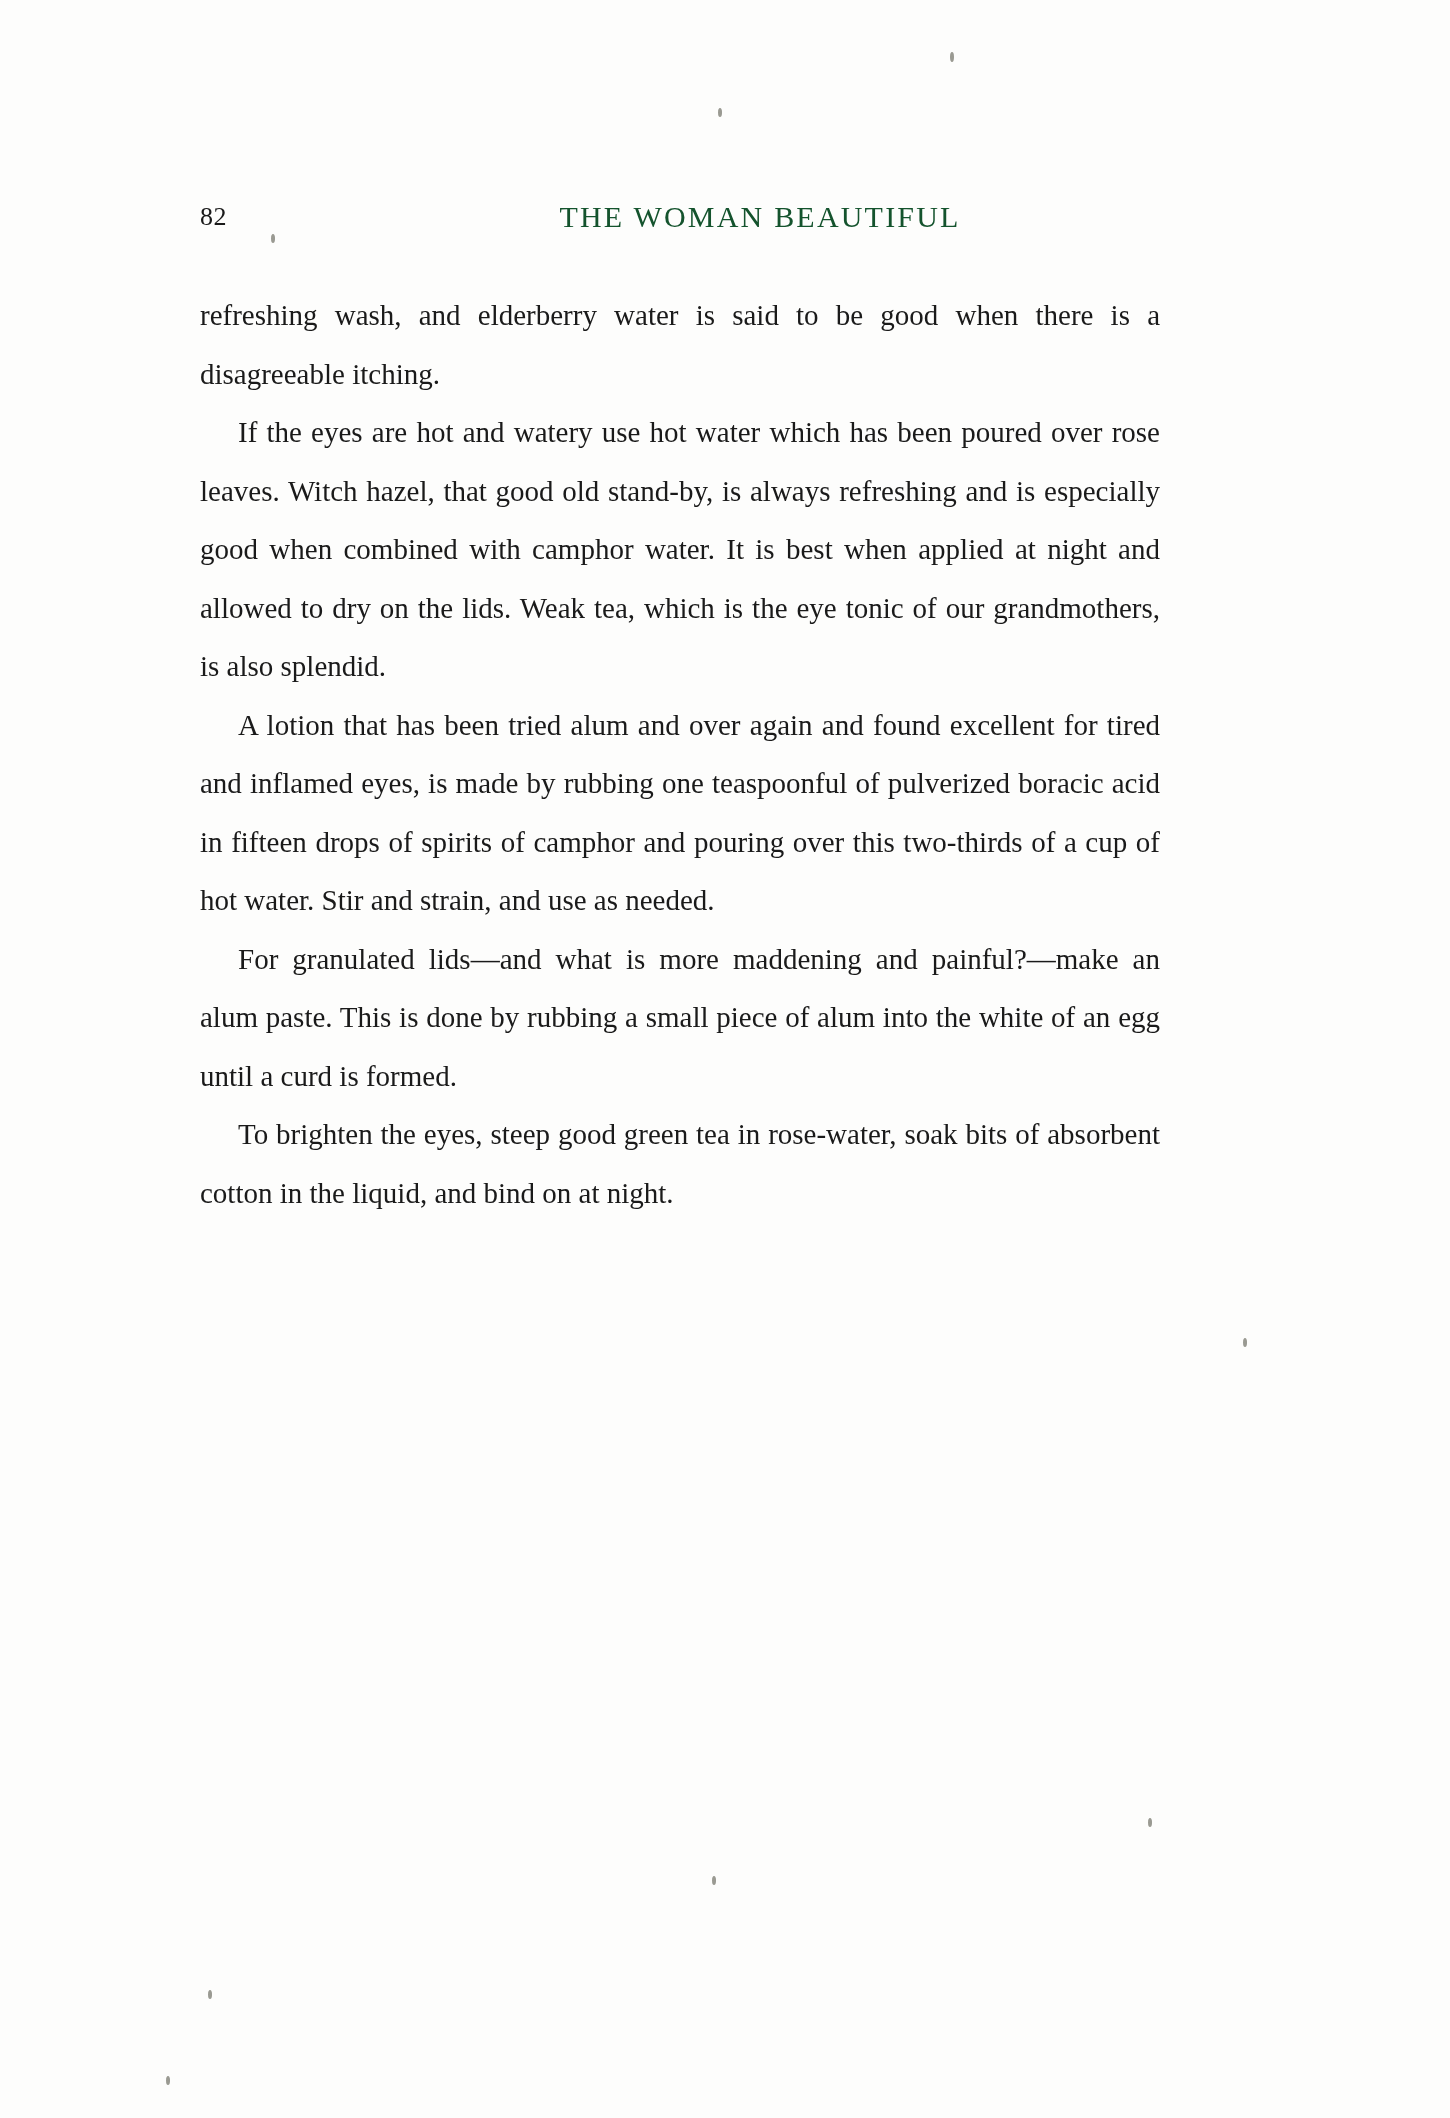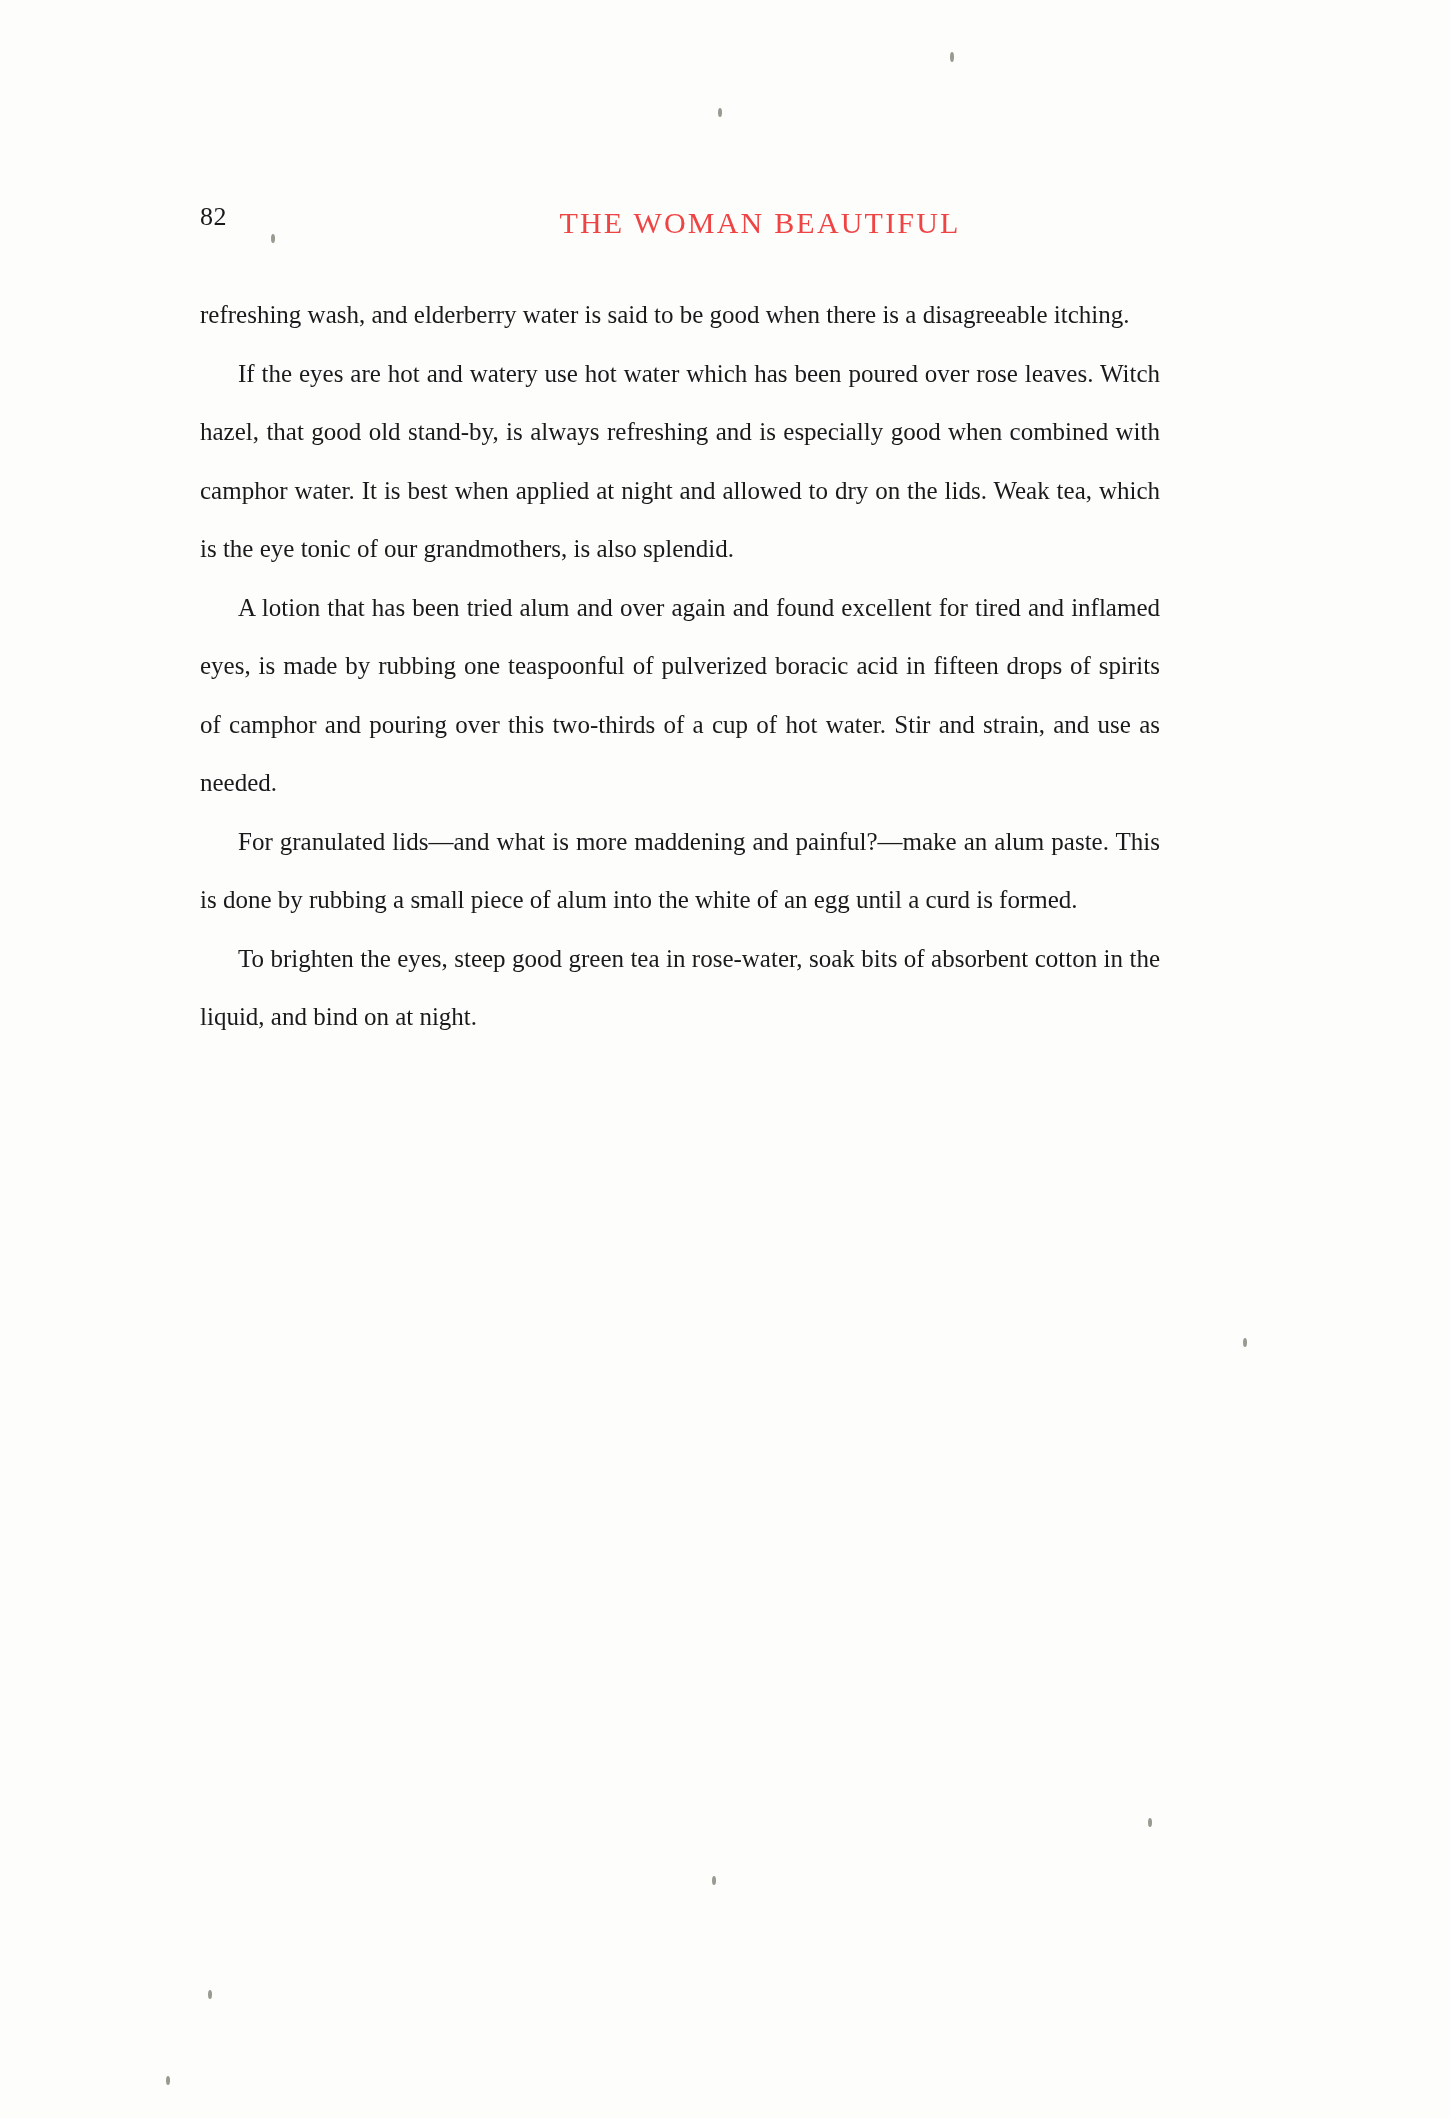--- a/index.html
+++ b/index.html
@@ -34,36 +34,36 @@
     position: absolute;
     left: 0;
     top: 6px;
     font-size: 26px;
     letter-spacing: 0.5px;
     color: #1a1a1a;
   }
   .running-head {
     position: absolute;
     left: 210px;
-    top: 10px;
+    top: 4px;
     width: 700px;
     text-align: center;
     font-size: 30px;
     letter-spacing: 2.2px;
-    color: #ef4444;
+    color: #14532d;
   }
   .body-col {
     position: absolute;
     left: 200px;
     top: 286px;
     width: 960px;
   }
   p.para {
     margin: 0;
-    font-size: 25px;
+    font-size: 29px;
     line-height: 58.5px;
     text-align: justify;
     text-justify: inter-word;
     color: #1a1a1a;
     text-indent: 0;
   }
   p.para.indent {
     text-indent: 38px;
   }
   p.para:last-child {

